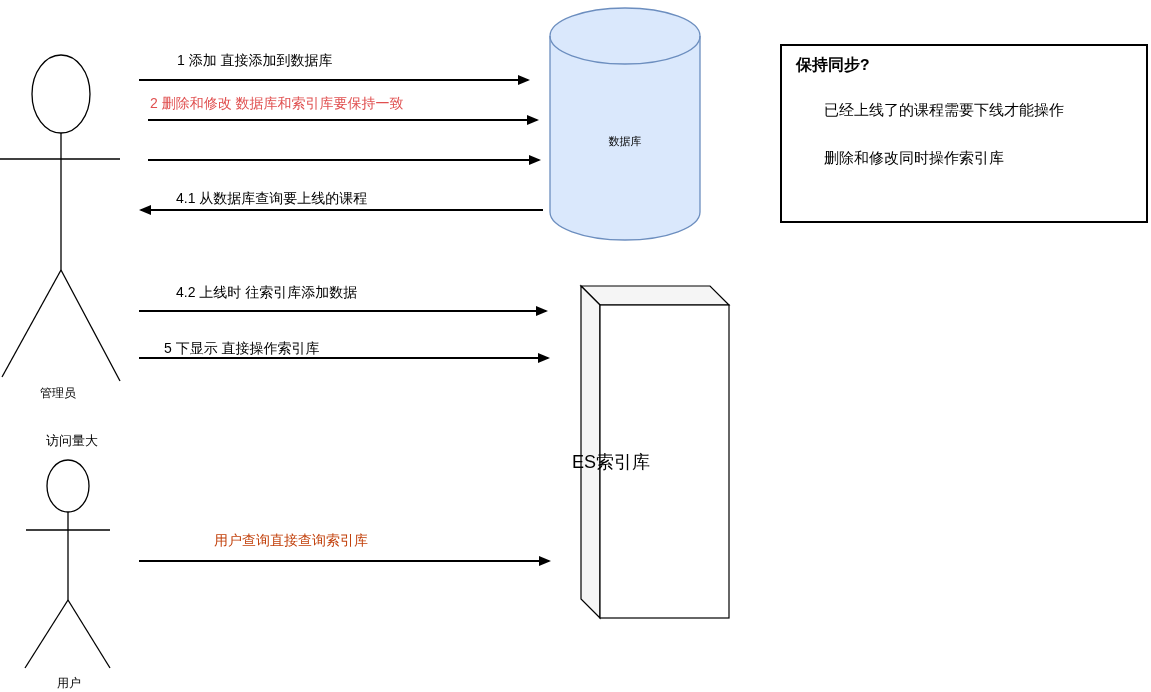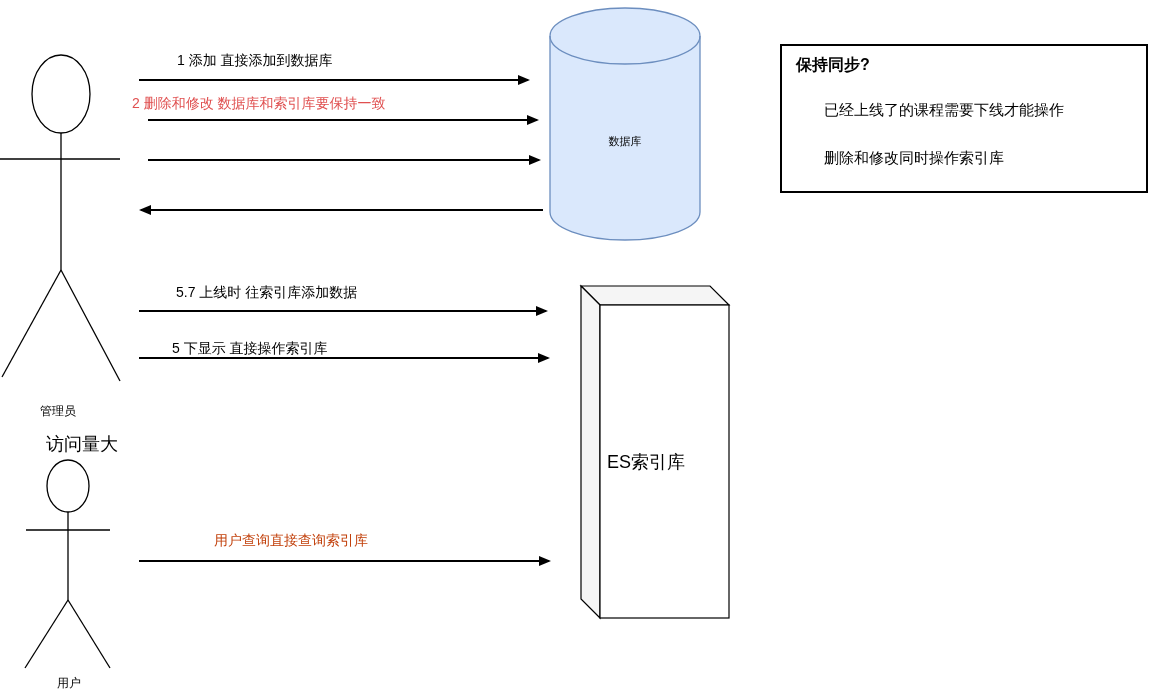--- a/index.html
+++ b/index.html
@@ -22,36 +22,37 @@
     height: 692px;
   }
   .lbl {
     position: absolute;
     white-space: nowrap;
     color: #000000;
     font-size: 14px;
     line-height: 1.25;
   }
   .actor-label { font-size: 12px; }
-  .annotation-label { font-size: 18px; }
+  .annotation-label { font-size: 13px; }
   .db-label {
     left: 550px; top: 135px; width: 150px;
     text-align: center; font-size: 11px;
   }
   .es-label {
-    left: 592px; top: 451px; width: 108px;
-    text-align: center; font-size: 18px;
+    left: 572px; top: 451px; width: 108px;
+    text-align: left; font-size: 18px;
   }
   .note-box {
     position: absolute;
     left: 780px; top: 44px;
-    width: 368px; height: 149px;
+    width: 368px; height: 179px;
     border: 2px solid #000000;
     background: #ffffff;
     box-sizing: border-box;
+    font-family: Liberation Mono, monospace;
   }
   .note-title {
     position: absolute;
     left: 14px; top: 9px;
     font-size: 16px;
     font-weight: bold;
     white-space: nowrap;
   }
   .note-line { position: absolute; left: 42px; font-size: 15px; white-space: nowrap; }
   .note-line-1 { top: 55px; }
@@ -102,35 +103,36 @@
       <line x1="148" y1="160" x2="539" y2="160" marker-end="url(#arrowhead)"></line>
       <line x1="543" y1="210" x2="141" y2="210" marker-end="url(#arrowhead)"></line>
       <line x1="139" y1="311" x2="546" y2="311" marker-end="url(#arrowhead)"></line>
       <line x1="139" y1="358" x2="548" y2="358" marker-end="url(#arrowhead)"></line>
       <line x1="139" y1="561" x2="549" y2="561" marker-end="url(#arrowhead)"></line>
     </g>
   </svg>
 
   <div class="lbl" style="left: 177px; top: 52px; color: rgb(0, 0, 0);">1 添加 直接添加到数据库</div>
 
-  <div class="lbl" style="left: 132px; top: 95px; color: rgb(224, 80, 80); text-align: right;">2 删除和修改 数据库和索引库要保持一致</div>
+  <div class="lbl" style="left: 150px; top: 95px; color: rgb(224, 80, 80); text-align: right;">2 删除和修改 数据库和索引库要保持一致</div>
 
 
+  <div class="lbl" style="left: 176px; top: 190px; color: rgb(0, 0, 0);">4.1 从数据库查询要上线的课程</div>
 
-  <div class="lbl" style="left: 176px; top: 284px; color: rgb(0, 0, 0);">5.7 上线时 往索引库添加数据</div>
+  <div class="lbl" style="left: 176px; top: 284px; color: rgb(0, 0, 0);">4.2 上线时 往索引库添加数据</div>
 
-  <div class="lbl" style="left: 172px; top: 340px; color: rgb(0, 0, 0);">5 下显示 直接操作索引库</div>
+  <div class="lbl" style="left: 164px; top: 340px; color: rgb(0, 0, 0);">5 下显示 直接操作索引库</div>
 
   <div class="lbl" style="left: 214px; top: 532px; color: #c2410c;">用户查询直接查询索引库</div>
 
   <div class="lbl db-label">数据库</div>
 
   <div class="lbl es-label">ES索引库</div>
 
-  <div class="lbl actor-label" style="left:40px; top:404px;text-align:right;">管理员</div>
+  <div class="lbl actor-label" style="left:40px; top:386px;text-align:right;">管理员</div>
 
   <div class="lbl annotation-label" style="left:46px; top:433px;">访问量大</div>
 
   <div class="lbl actor-label" style="left:57px; top:676px;">用户</div>
 
   <div class="note-box">
     <div class="note-title">保持同步?</div>
     <div class="note-line note-line-2">删除和修改同时操作索引库</div>
     <div class="note-line note-line-1">已经上线了的课程需要下线才能操作</div>
   </div>

